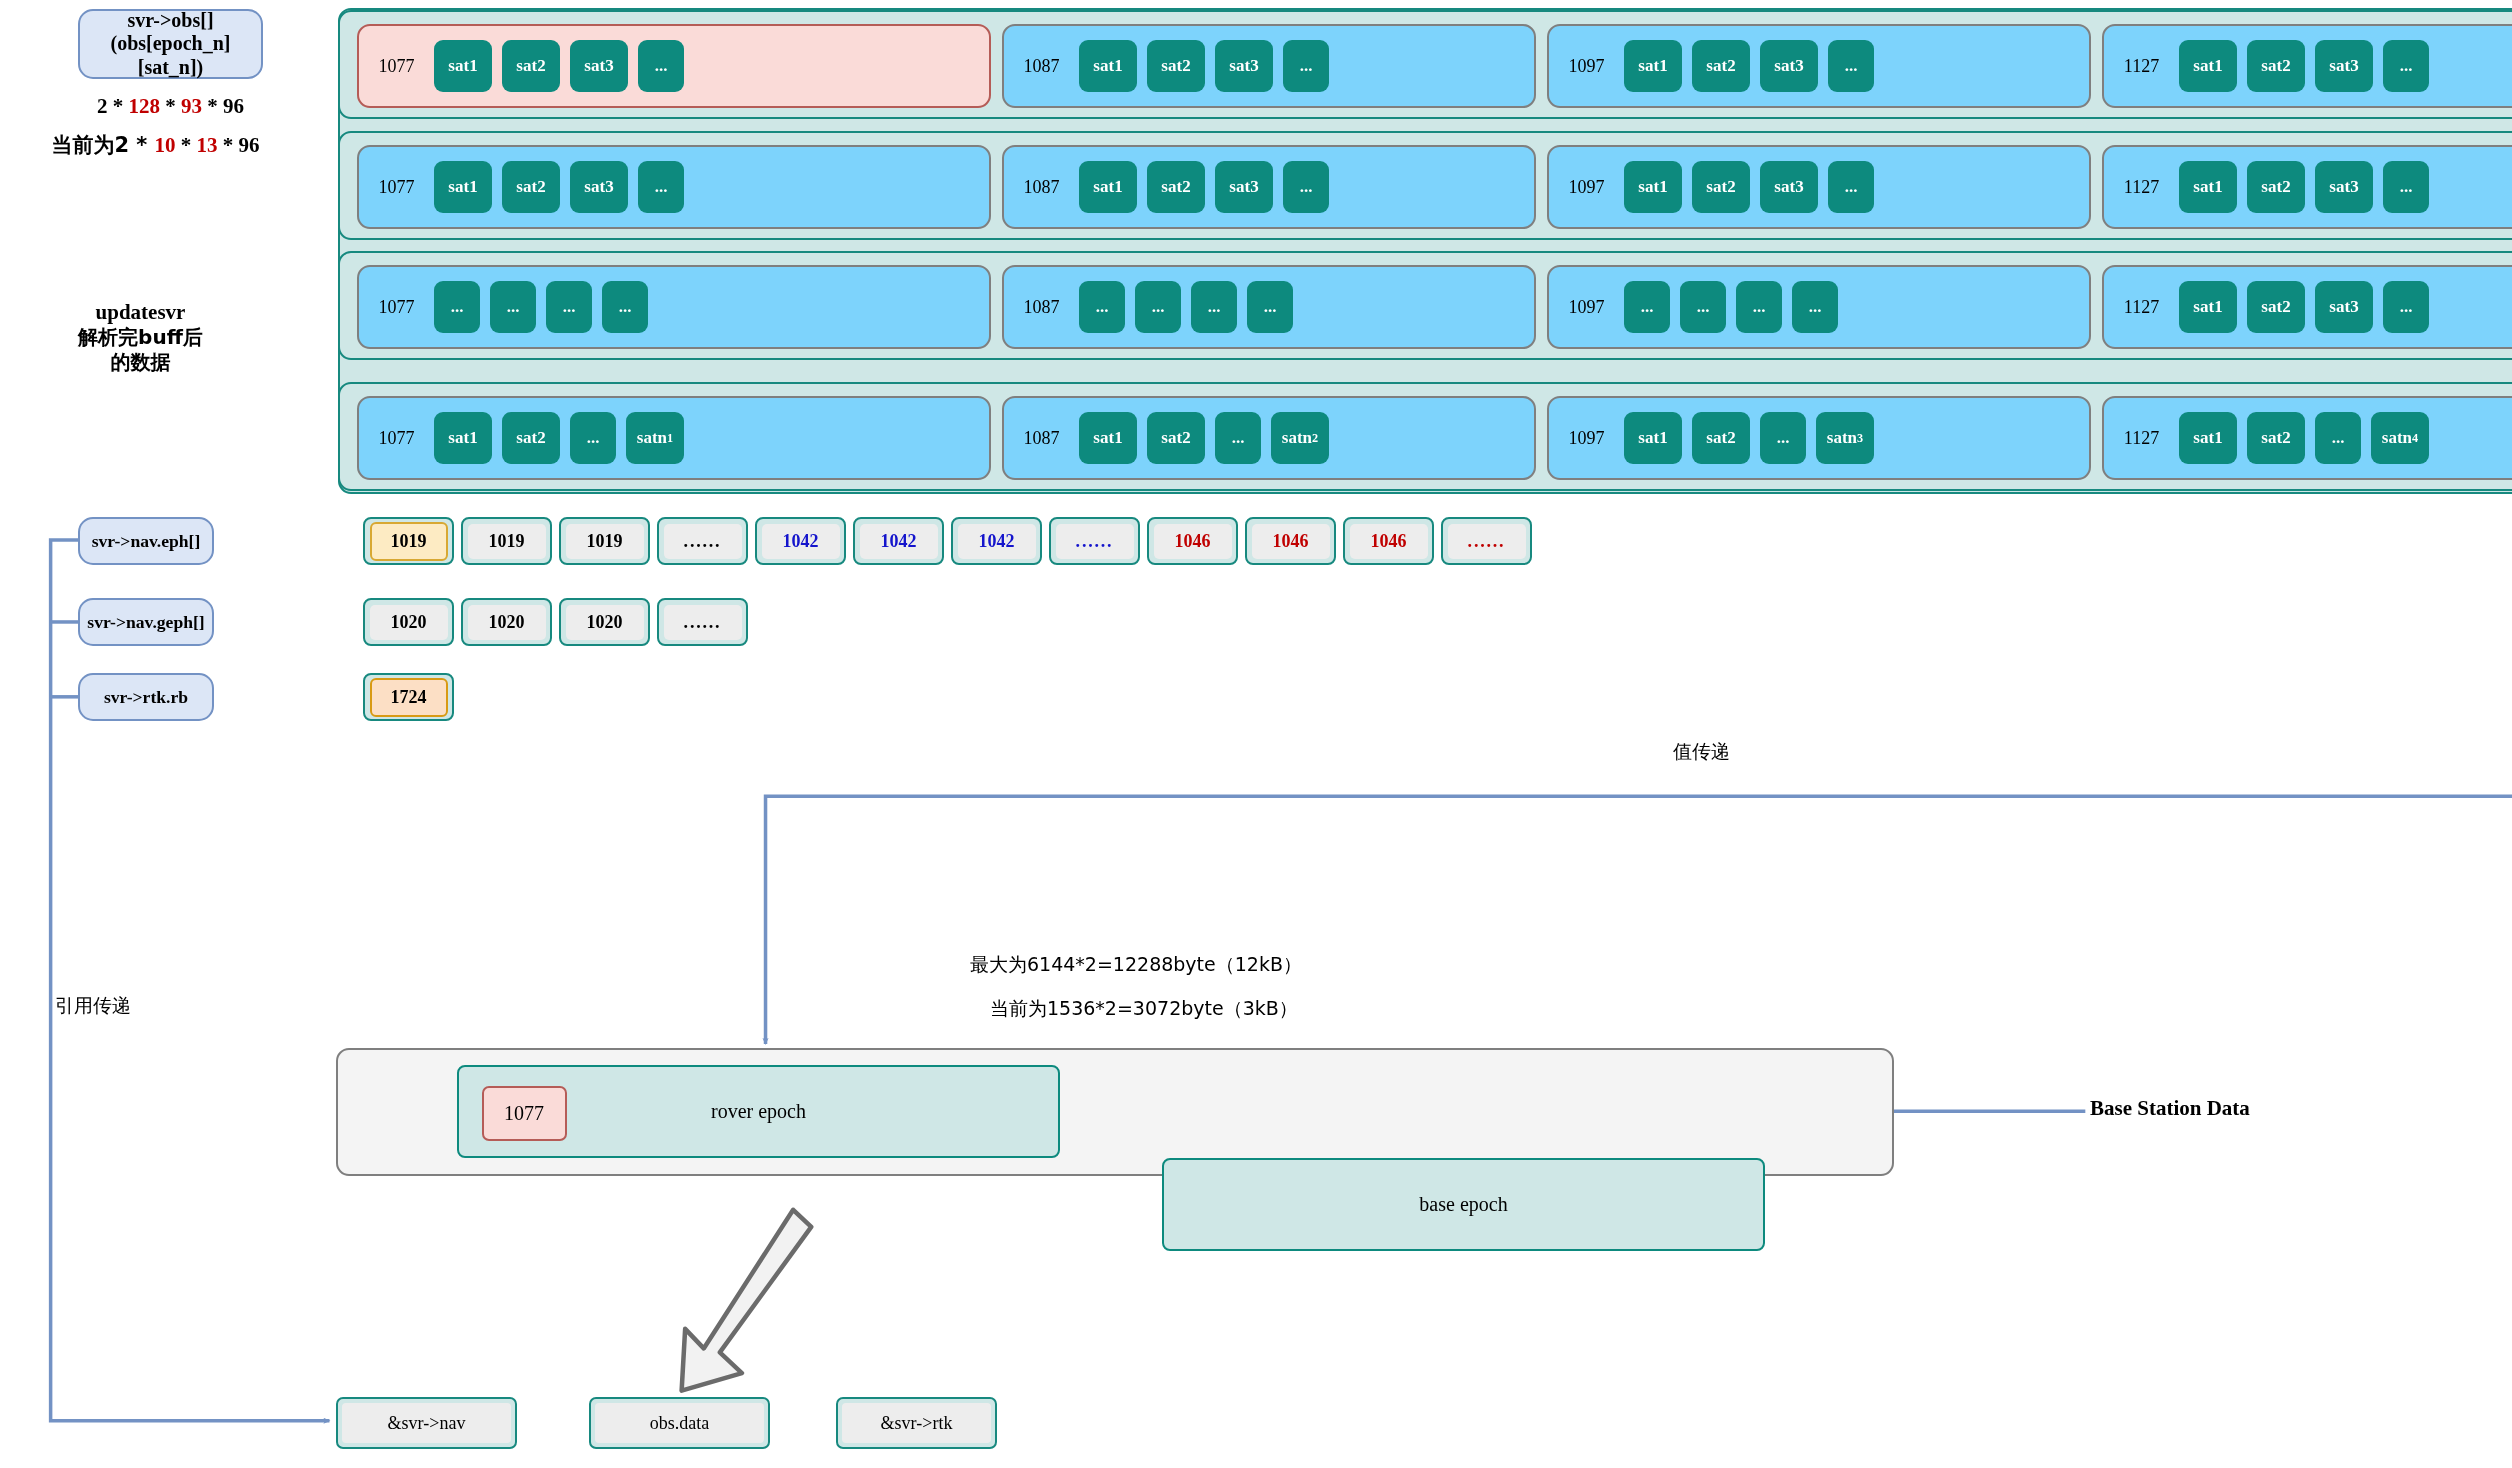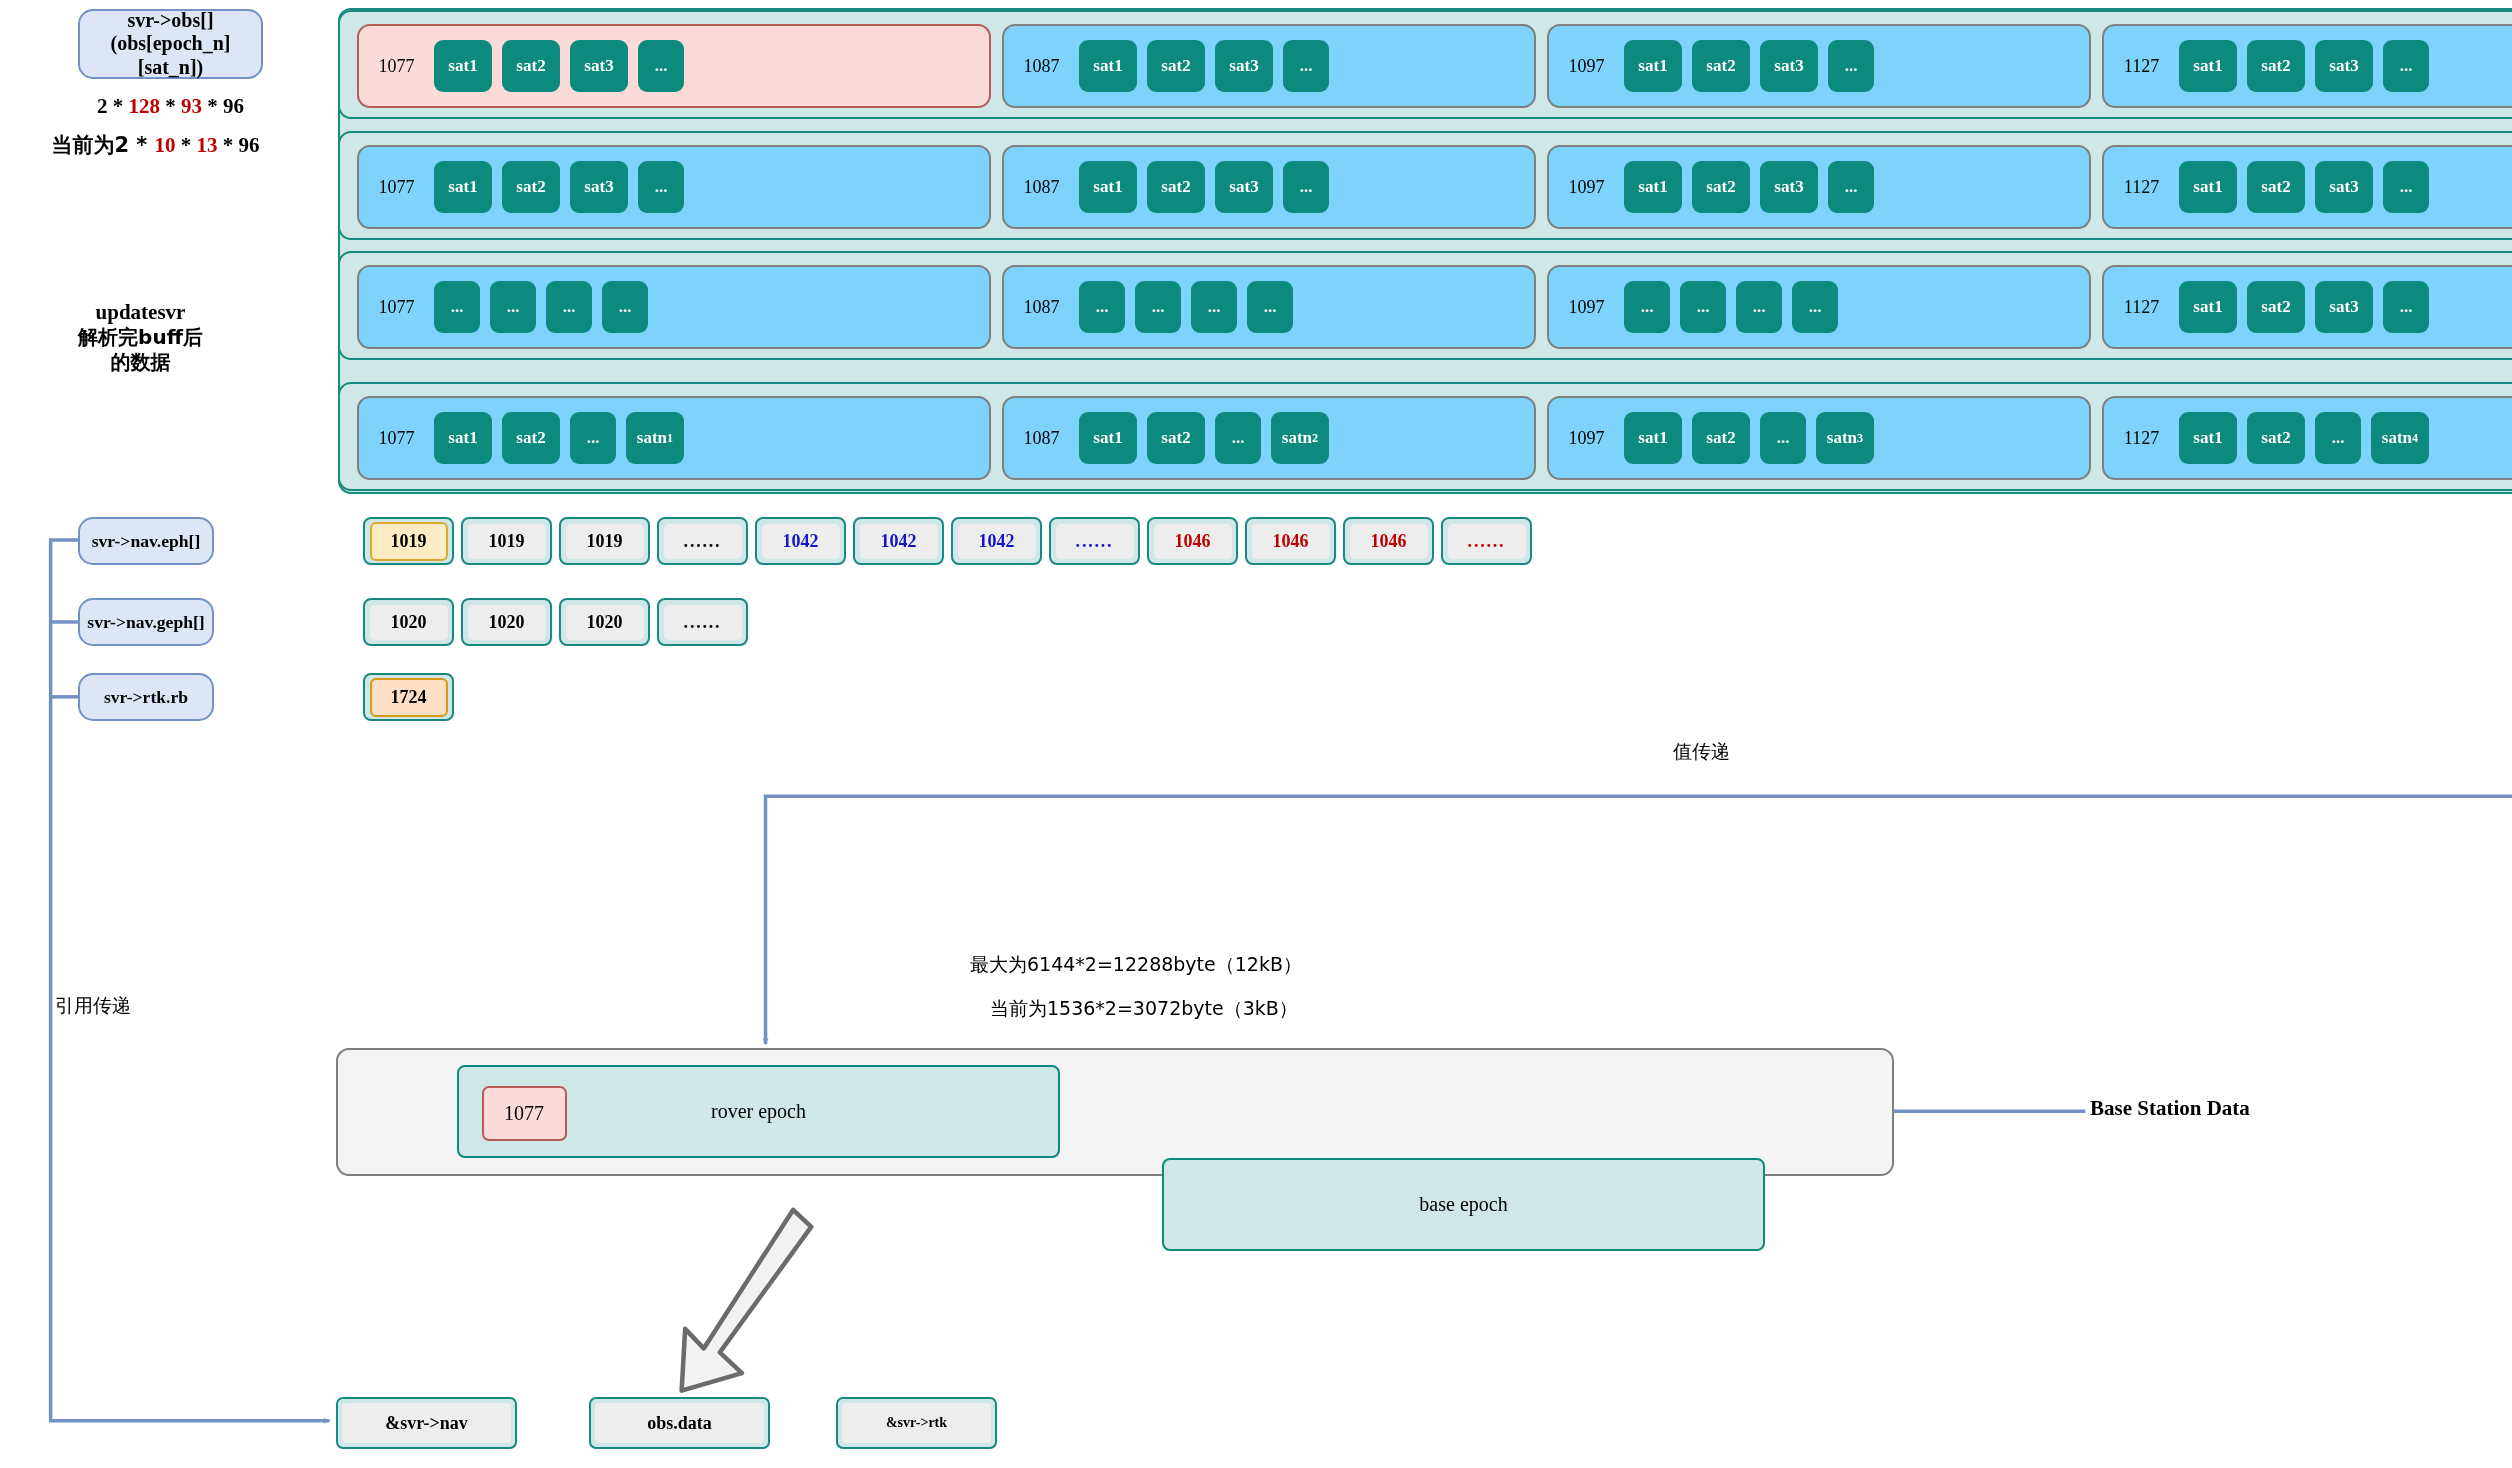--- a/index.html
+++ b/index.html
@@ -52,21 +52,21 @@
   .buf-outer{background:#f4f4f4;border:2.5px solid #7f7f7f;border-radius:13px;}
   .epoch-blk{background:#cfe7e6;border:2.5px solid #0d8a7e;border-radius:8px;
              display:flex;align-items:center;justify-content:center;position:relative;}
   .pink-chip{background:#fadbd8;border:2.5px solid #b55c57;border-radius:7px;
              display:flex;align-items:center;justify-content:center;font-weight:normal;}
 
   
   .ptr{background:#cfe7e6;border:2.5px solid #17897f;border-radius:7px;padding:4px;
        display:flex;align-items:center;justify-content:center;}
   .ptr-in{background:#ededed;border-radius:4px;width:100%;height:100%;
-          display:flex;align-items:center;justify-content:center;font-weight:bold;}
+          display:flex;align-items:center;justify-content:center;font-weight:normal;}
 
   .plain{color:#000;}
   .red{color:#c00000;}
   .cjk{font-family:"DejaVu Sans","Liberation Sans",sans-serif;}
   .note{font-weight:bold;color:#000;line-height:1.25;}
   svg{position:absolute;left:0;top:0;overflow:visible;}
 </style>
 </head>
 <body>
 
@@ -355,16 +355,16 @@
 <div class="abs" style="left:2090px;top:1096px;font-size:21px;font-weight:bold;">Base Station Data</div>
 
 <div id="bottom-nodes">
     <div class="ptr abs" style="left: 336px; top: 1397px; width: 181px; height: 52px;">
       <div class="ptr-in" style="font-size: 18px;">&amp;svr-&gt;nav</div>
     </div>
     <div class="ptr abs" style="left: 589px; top: 1397px; width: 181px; height: 52px;">
       <div class="ptr-in" style="font-size: 18px;">obs.data</div>
     </div>
     <div class="ptr abs" style="left: 836px; top: 1397px; width: 161px; height: 52px;">
-      <div class="ptr-in" style="font-size: 14px;">&amp;svr-&gt;rtk</div>
+      <div class="ptr-in" style="font-size: 18px;">&amp;svr-&gt;rtk</div>
     </div>
   </div>
 
 
 </body></html>

